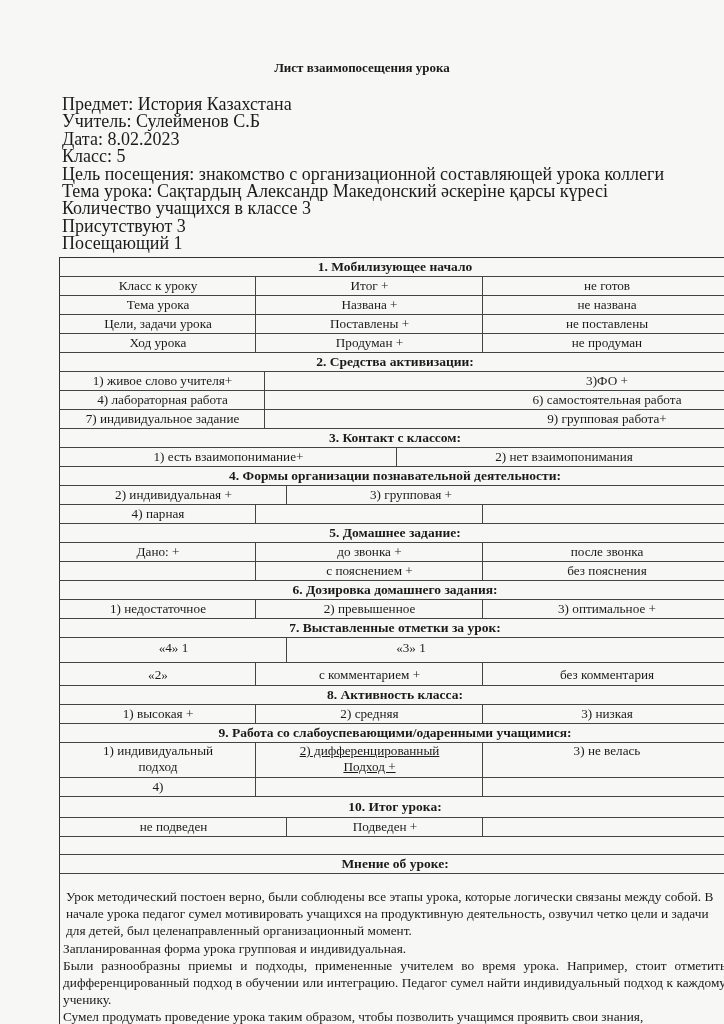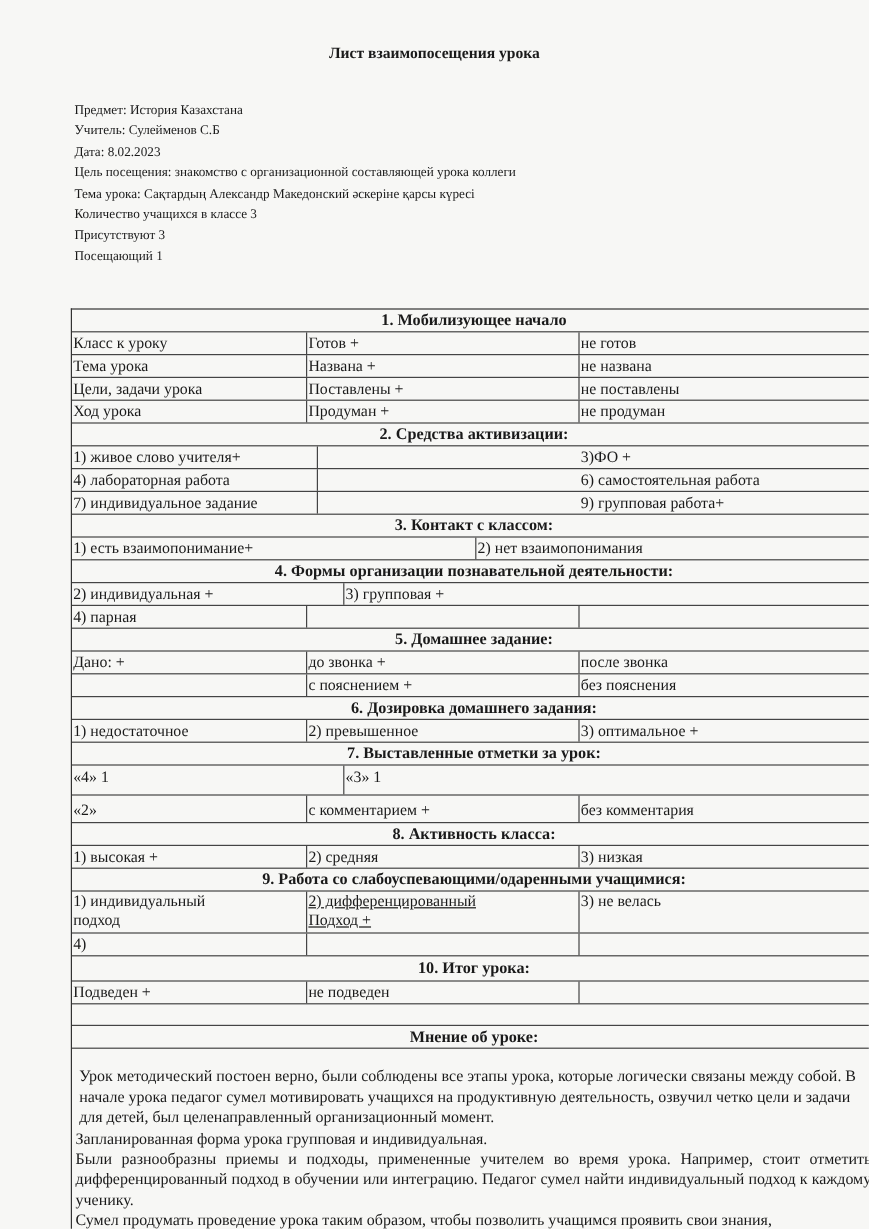--- a/index.html
+++ b/index.html
@@ -3,73 +3,74 @@
 <meta charset="utf-8">
 <style>
   html, body { margin:0; padding:0; }
   body {
     width:724px; height:1024px; overflow:hidden; position:relative;
     background:#f7f7f5;
     font-family:"Liberation Serif", "DejaVu Serif", serif;
     color:#1a1a1a;
   }
   .title {
-    position:absolute; left:0; width:724px; top:36px;
+    position:absolute; left:0; width:724px; top:60px;
     text-align:center; font-weight:bold; font-size:13px;
   }
   .meta {
-    position:absolute; left:62px; top:84px; font-size:11px; line-height:17.4px;
+    position:absolute; left:62px; top:96px; font-size:18px; line-height:17.4px;
   }
   .meta div { white-space:nowrap; }
   .tbl {
     position:absolute; left:59px; top:257px; width:670px;
     border:1.5px solid #333; border-right:none;
     font-size:13.2px;
   }
   .row { display:flex; border-bottom:1px solid #444; height:18px; line-height:18px; }
   .row.tall { height:34px; line-height:16px; }
   .row.h22 { height:21px; line-height:21px; }
   .row.hdr { justify-content:center; font-weight:bold; font-size:13.5px; }
   .row.empty { height:18px; }
-  .row .c { padding-left:1px; white-space:nowrap; overflow:hidden; border-right:1px solid #444; box-sizing:border-box; }
+  .row .c { padding-left:1px; white-space:nowrap; overflow:hidden; border-right:1px solid #444; box-sizing:border-box;text-align:center; }
   .row .c:last-child { border-right:none; }
   .w1 { width:196px; } .w2 { width:227px; } .w3 { width:247px; }
   .v1 { width:205px; } .v2 { width:218px;margin-top:45px; } .v3 { width:247px; }
   .k1 { width:337px; } .k2 { width:333px; }
   .opinion {
     padding:6px 4px 0 3px; font-size:13.3px; line-height:17.2px;
   }
   .opinion p { margin:0; }
   .opinion .just { text-align:justify; }
   .opinion .first { padding-left:3px; }
 </style>
 </head>
 <body>
 
 <div class="title">Лист взаимопосещения урока</div>
 
 <div class="meta">
   <div>Предмет: История Казахстана</div>
   <div>Учитель: Сулейменов С.Б</div>
   <div>Дата: 8.02.2023</div>
+  <div>Класс: 5</div>
   <div>Цель посещения: знакомство с организационной составляющей урока коллеги</div>
   <div>Тема урока: Сақтардың Александр Македонский әскеріне қарсы күресі</div>
   <div>Количество учащихся в классе 3</div>
   <div>Присутствуют 3</div>
   <div>Посещающий 1</div>
 </div>
 
 <div class="tbl">
 
   <div class="row hdr">
       <span>1. Мобилизующее начало</span>
     </div>
   <div class="row">
     <div class="c w1">Класс к уроку</div>
-    <div class="c w2">Готов     +</div>
+    <div class="c w2">Итог     +</div>
     <div class="c w3">не готов</div>
   </div>
   <div class="row">
     <div class="c w1">Тема урока</div>
     <div class="c w2">Названа    +</div>
     <div class="c w3">не названа</div>
   </div>
   <div class="row">
     <div class="c w1">Цели, задачи урока</div>
     <div class="c w2">Поставлены    +</div>
@@ -185,22 +186,22 @@
   <div class="row">
     <div class="c w1">4)</div>
     <div class="c w2"></div>
     <div class="c w3"></div>
   </div>
 
   <div class="row hdr" style="height:20px;line-height:20px;">
       <span>10. Итог урока:</span>
     </div>
   <div class="row">
+    <div class="c w2">не подведен</div>
     <div class="c w1">Подведен +</div>
-    <div class="c w2">не подведен</div>
     <div class="c w3"></div>
   </div>
   <div class="row empty" style="height:17px;"></div>
 
   <div class="row hdr" style="height:18px;">
       <span>Мнение об уроке:</span>
     </div>
   <div class="opinion" style="padding-top:14px;">
     <p class="first">Урок методический постоен верно, были соблюдены все этапы урока, которые логически связаны между собой.  В начале урока педагог сумел мотивировать учащихся на продуктивную деятельность, озвучил  четко цели и задачи для детей, был  целенаправленный организационный момент.</p>
     <p>Запланированная форма урока групповая и  индивидуальная.</p>

